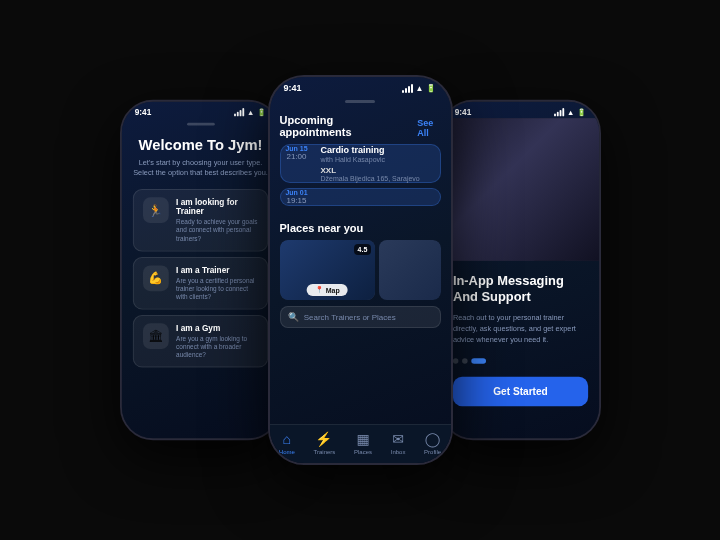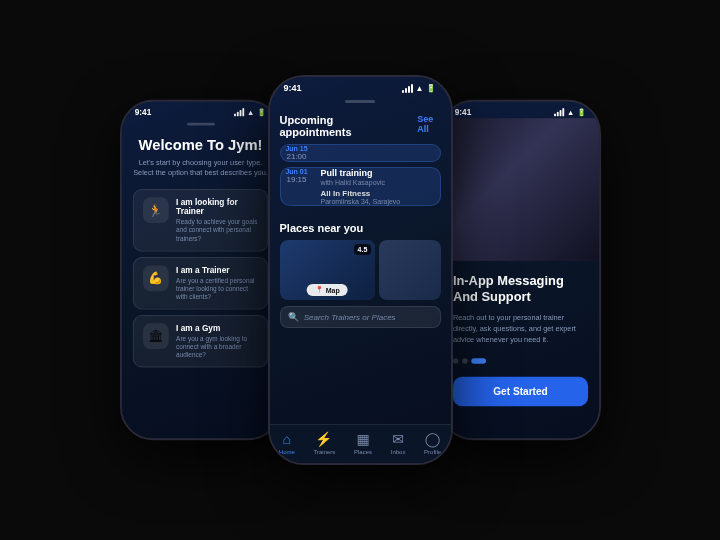--- a/index.html
+++ b/index.html
@@ -156,21 +156,21 @@
       overflow: hidden;
     }
 
     .center-content {
       padding: 6px 10px;
     }
 
     .section-header {
       display: flex;
       justify-content: space-between;
-      align-items: flex-start;
+      align-items: flex-end;
       margin-bottom: 6px;
     }
 
     .section-title {
       font-size: 11px;
       font-weight: 700;
       color: #fff;
     }
 
     .see-all {
@@ -303,21 +303,20 @@
     }
 
     .search-icon-sm {
       color: #7788aa;
       font-size: 9px;
     }
 
     .search-placeholder {
       font-size: 8px;
       color: #7788aa;
-      font-style: italic;
     }
 
     
     .bottom-nav {
       position: absolute;
       bottom: 0;
       left: 0;
       right: 0;
       background: #0a1628;
       border-top: 1px solid rgba(255,255,255,0.08);
@@ -505,32 +504,32 @@
         <div class="section-header">
           <span class="section-title">Upcoming appointments</span>
           <span class="see-all">See All</span>
         </div>
 
         <div class="appointment-card">
           <div class="appt-date">
             <div class="appt-month">Jun 15</div>
             <div class="appt-time">21:00</div>
           </div>
+          <div class="appt-details">
+            <div class="appt-name">Cardio training</div>
+            <div class="appt-trainer">with Halid Kasapovic</div>
+            <div class="appt-gym">XXL</div>
+            <div class="appt-address">Džemala Bijedica 165, Sarajevo</div>
+          </div>
         </div>
 
         <div class="appointment-card">
           <div class="appt-date">
             <div class="appt-month">Jun 01</div>
             <div class="appt-time">19:15</div>
-          </div>
-          <div class="appt-details">
-            <div class="appt-name">Pull training</div>
-            <div class="appt-trainer">with Halid Kasapovic</div>
-            <div class="appt-gym">All In Fitness</div>
-            <div class="appt-address">Paromlinska 34, Sarajevo</div>
           </div>
         </div>
 
         <div class="places-section">
           <div class="section-header">
             <span class="section-title">Places near you</span>
           </div>
           <div class="places-images">
             <div class="place-img-left">
               <div class="place-rating">4.5</div>

